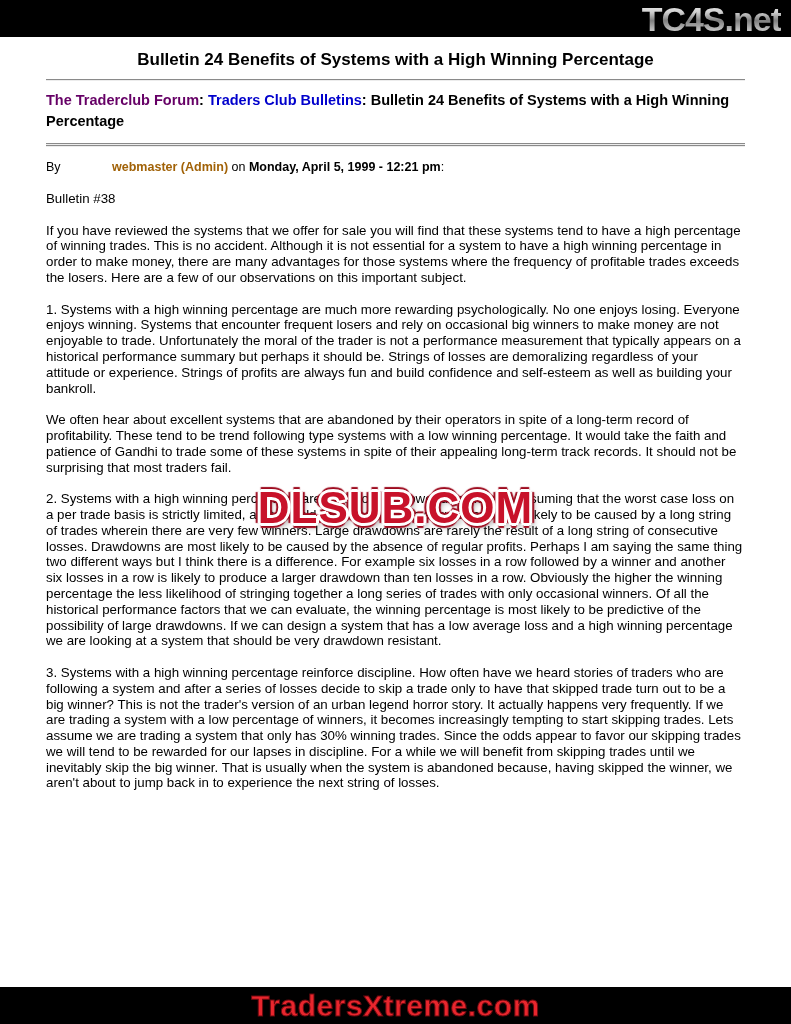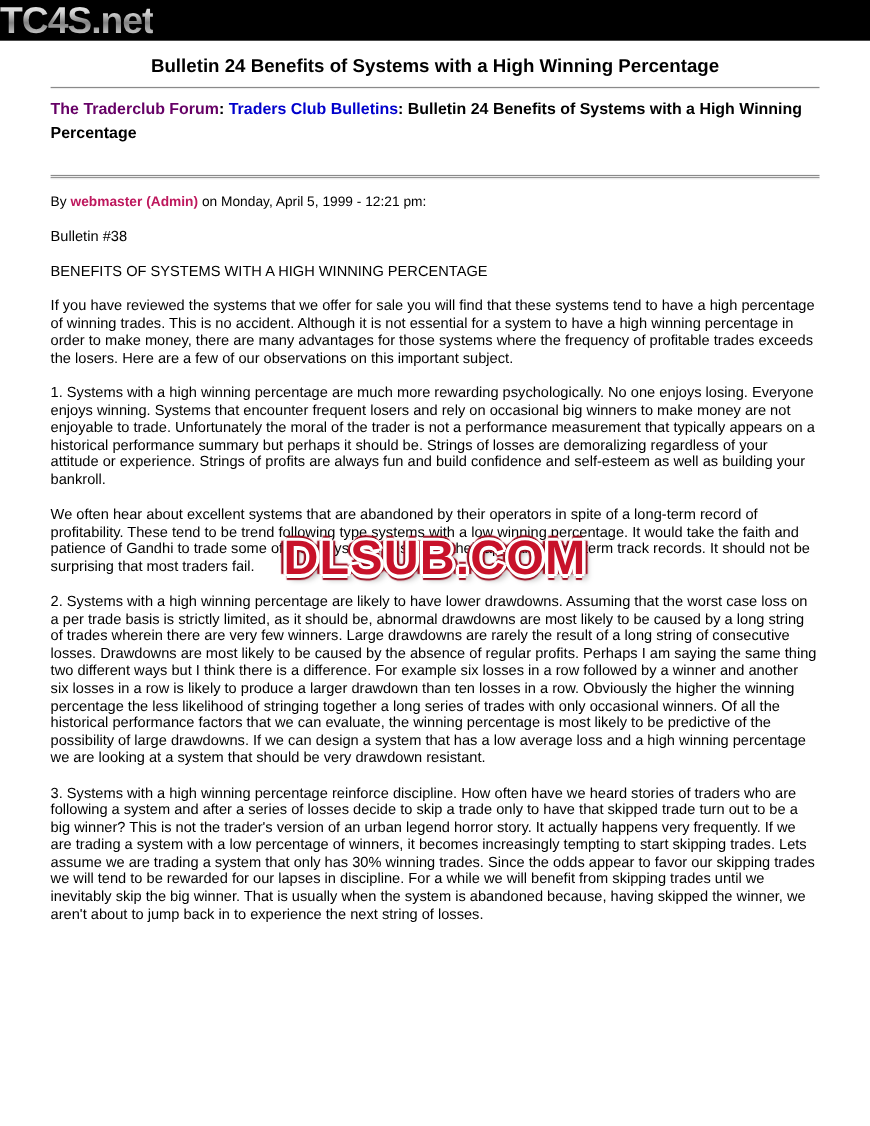--- a/index.html
+++ b/index.html
@@ -8,21 +8,21 @@
     width:791px; height:1024px;
     margin:0 auto;
     background:#fff;
     font-family:"Liberation Sans", sans-serif;
     color:#000;
     overflow:hidden;
   }
   
   .top-bar {
     height:37px; background:#000;
-    display:flex; align-items:center; justify-content:flex-start;
+    display:flex; align-items:center; justify-content:flex-end;
     padding-right:10px;
   }
   .top-logo {
     font-size:34px; font-weight:bold; letter-spacing:-1px; line-height:1;
     background:linear-gradient(180deg,#f4f4f4 0%,#cfcfcf 30%,#7e7e7e 55%,#e9e9e9 100%);
     -webkit-background-clip:text; background-clip:text;
     color:transparent;
   }
   main { padding:0 46px; }
   .page-title {
@@ -31,33 +31,33 @@
     margin:13px 0 9px;
     line-height:20px;
   }
   hr.rule {
     border:none; margin:0;
     border-top:1px solid #8a8a8a;
     border-bottom:1px solid #ececec;
     height:0;
   }
   .breadcrumb {
-    margin:9px 0 27px;
+    margin:9px 0 11px;
     font-size:14.5px; font-weight:bold; line-height:21px;
   }
   .breadcrumb .forum-link { color:#660066; text-decoration:none; cursor:pointer; }
   .breadcrumb .bulletins-link { color:#0000cc; text-decoration:none; cursor:pointer; }
   .breadcrumb .crumb-sep, .breadcrumb .crumb-current { color:#000; }
   .gap-rule { margin-top:23px; }
   .byline {
     margin:13px 0 0;
     font-size:12.5px; line-height:15px;
   }
-  .byline .author-link { color:#be185d; font-weight:bold; text-decoration:none; cursor:pointer; }
-  .byline .byline-date { font-weight:normal; }
+  .byline .author-link { color:#a16207; font-weight:bold; text-decoration:none; cursor:pointer;margin-left:48px; }
+  .byline .byline-date { font-weight:bold; }
   .article {
     margin-top:16px;
     font-size:13.3px; line-height:15.8px;
   }
   .article p {
     margin:0 0 15.8px 0;
     white-space:pre-line;
   }
   
   .watermark {
@@ -102,25 +102,27 @@
 
     <p class="breadcrumb"><a class="forum-link">The Traderclub Forum</a><span class="crumb-sep">: </span><a class="bulletins-link">Traders Club Bulletins</a><span class="crumb-sep">: </span><span class="crumb-current">Bulletin 24 Benefits of Systems with a High Winning Percentage</span></p>
 
     <hr class="rule">
     <hr class="rule gap-rule">
 
     <p class="byline"><span>By </span><a class="author-link">webmaster (Admin)</a><span> on </span><span class="byline-date">Monday, April 5, 1999 - 12:21 pm</span><span>:</span></p>
 
     <div class="article">
       <p>Bulletin #38</p>
-      <p>BENEFITS OF SYSTEMS WITH A HIGH WINNING PERCENTAGE</p>
       <p>If you have reviewed the systems that we offer for sale you will find that these systems tend to have a high percentage of winning trades. This is no accident. Although it is not essential for a system to have a high winning percentage in order to make money, there are many advantages for those systems where the frequency of profitable trades exceeds the losers. Here are a few of our observations on this important subject.</p>
       <p>1. Systems with a high winning percentage are much more rewarding psychologically. No one enjoys losing. Everyone enjoys winning. Systems that encounter frequent losers and rely on occasional big winners to make money are not enjoyable to trade. Unfortunately the moral of the trader is not a performance measurement that typically appears on a historical performance summary but perhaps it should be. Strings of losses are demoralizing regardless of your attitude or experience. Strings of profits are always fun and build confidence and self-esteem as well as building your bankroll.</p>
       <p>We often hear about excellent systems that are abandoned by their operators in spite of a long-term record of profitability. These tend to be trend following type systems with a low winning percentage. It would take the faith and patience of Gandhi to trade some of these systems in spite of their appealing long-term track records. It should not be surprising that most traders fail.</p>
       <p>2. Systems with a high winning percentage are likely to have lower drawdowns. Assuming that the worst case loss on a per trade basis is strictly limited, as it should be, abnormal drawdowns are most likely to be caused by a long string of trades wherein there are very few winners. Large drawdowns are rarely the result of a long string of consecutive losses. Drawdowns are most likely to be caused by the absence of regular profits. Perhaps I am saying the same thing two different ways but I think there is a difference. For example six losses in a row followed by a winner and another six losses in a row is likely to produce a larger drawdown than ten losses in a row. Obviously the higher the winning percentage the less likelihood of stringing together a long series of trades with only occasional winners. Of all the historical performance factors that we can evaluate, the winning percentage is most likely to be predictive of the possibility of large drawdowns. If we can design a system that has a low average loss and a high winning percentage we are looking at a system that should be very drawdown resistant.</p>
       <p>3. Systems with a high winning percentage reinforce discipline. How often have we heard stories of traders who are following a system and after a series of losses decide to skip a trade only to have that skipped trade turn out to be a big winner? This is not the trader's version of an urban legend horror story. It actually happens very frequently. If we are trading a system with a low percentage of winners, it becomes increasingly tempting to start skipping trades. Lets assume we are trading a system that only has 30% winning trades. Since the odds appear to favor our skipping trades we will tend to be rewarded for our lapses in discipline. For a while we will benefit from skipping trades until we inevitably skip the big winner. That is usually when the system is abandoned because, having skipped the winner, we aren't about to jump back in to experience the next string of losses.</p>
     </div>
   </main>
 
   <div class="watermark">DLSUB.COM</div>
 
+  <footer class="bottom-bar">
+    <span class="bottom-logo">TradersXtreme.com</span>
+  </footer>
 
 </div>
 
 </body></html>

